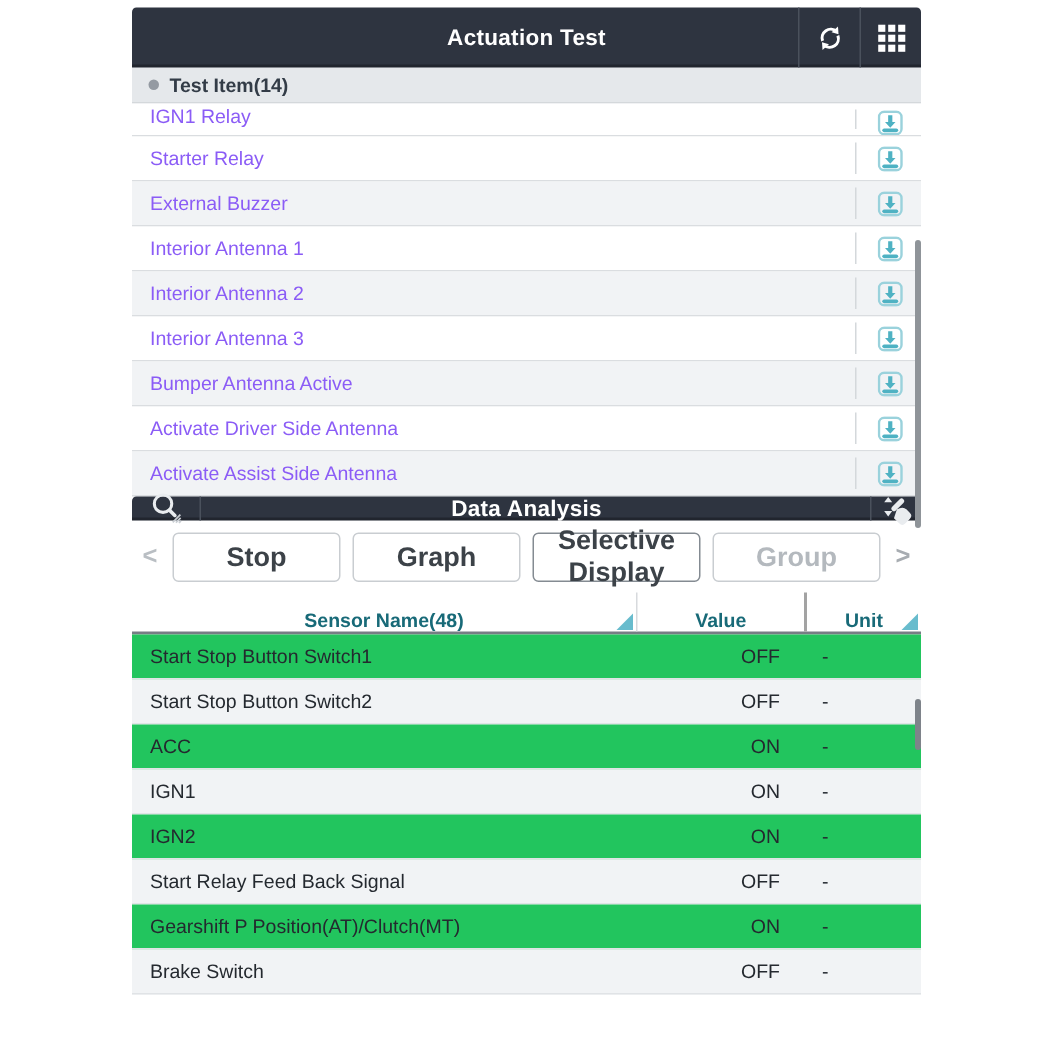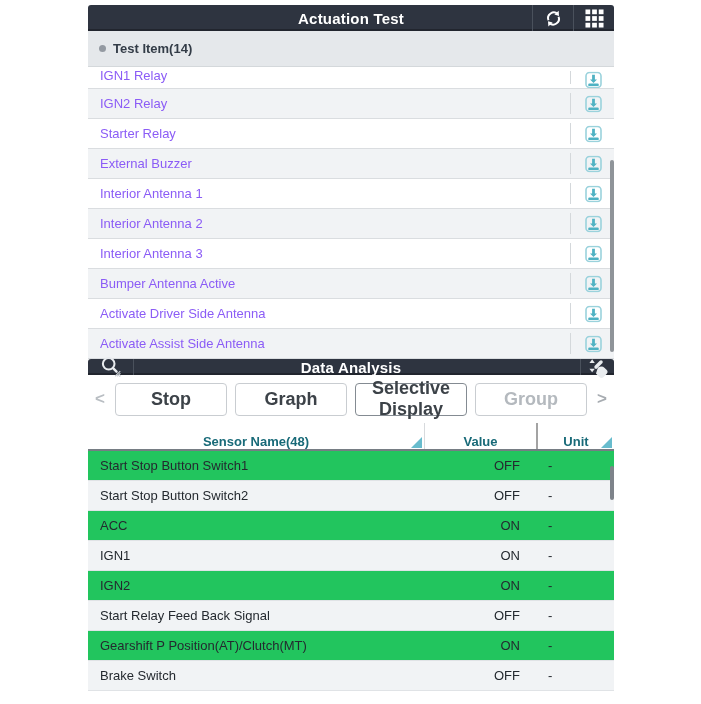--- a/index.html
+++ b/index.html
@@ -3,37 +3,37 @@
 <meta charset="utf-8">
 <style>
   * { box-sizing: border-box; margin: 0; padding: 0; }
   html,body { width:701px; height:704px; background:#ffffff; overflow:hidden;
     font-family:"Liberation Sans", sans-serif; }
   .app { position:absolute; left:88px; top:5px; width:526px; height:699px; background:#fff; }
 
   
   .darkbar { background:#2e3440; color:#fff; position:relative; display:flex;
     border-radius:3px 3px 0 0; box-shadow: inset 0 -2px 0 rgba(0,0,0,.28); }
-  .titlebar { height:26px; }
+  .titlebar { height:40px; }
   .bar-title { position:absolute; left:0; right:0; top:0; bottom:0; display:flex;
     align-items:center; justify-content:center; font-weight:bold; font-size:15px;
     letter-spacing:.2px; pointer-events:none; }
   .tb-right { margin-left:auto; display:flex; z-index:1; }
   .tb-iconbox { width:41px; display:flex; align-items:center; justify-content:center;
     border-left:1px solid #4a515c; cursor:pointer; }
 
   
   .da-bar { height:16px; }
   .da-left { width:46px; display:flex; align-items:center; justify-content:center;
     border-right:1px solid #4a515c; z-index:1; cursor:pointer; }
   .da-right { width:34px; margin-left:auto; display:flex; align-items:center;
     justify-content:center; border-left:1px solid #4a515c; z-index:1; cursor:pointer; }
 
   
-  .section-header { height:36px; background:#e5e8eb; display:flex; align-items:center;
+  .section-header { height:24px; background:#e5e8eb; display:flex; align-items:center;
     padding-left:11px; gap:7px; font-weight:bold; font-size:13px; color:#333c47;
     border-bottom:1px solid #d4d8db; }
   .bullet { width:7px; height:7px; border-radius:50%; background:#949aa2; flex:none; }
 
   .list { position:relative; }
   .list-row { height:30px; background:#fff; border-bottom:1px solid #dadde0;
     display:flex; align-items:center; position:relative; cursor:pointer; }
   .list-row.alt { background:#f1f3f5; }
   .list-row .row-label { padding-left:12px; font-size:13px; color:#8b5cf6; }
   .list-row.clipped { height:22px; overflow:hidden; }
@@ -128,31 +128,20 @@
       <span class="row-vdiv"></span>
       <span class="row-action">
         <svg width="17" height="17" viewBox="0 0 17 17">
             <rect x="1" y="1" width="15" height="15" rx="3.5" fill="none" stroke="#9ad2dc" stroke-width="1.6"></rect>
             <rect x="3.2" y="12.1" width="10.6" height="2.5" rx="1.2" fill="#4fb2c3"></rect>
             <path d="M8.5 11.6 L5 7.9 H7.1 V3.3 H9.9 V7.9 H12 Z" fill="#4fb2c3"></path>
           </svg>
       </span>
     </div>
 
-    <div class="list-row alt">
-      <span class="row-label">IGN2 Relay</span>
-      <span class="row-vdiv"></span>
-      <span class="row-action">
-        <svg width="17" height="17" viewBox="0 0 17 17">
-            <rect x="1" y="1" width="15" height="15" rx="3.5" fill="none" stroke="#9ad2dc" stroke-width="1.6"></rect>
-            <rect x="3.2" y="12.1" width="10.6" height="2.5" rx="1.2" fill="#4fb2c3"></rect>
-            <path d="M8.5 11.6 L5 7.9 H7.1 V3.3 H9.9 V7.9 H12 Z" fill="#4fb2c3"></path>
-          </svg>
-      </span>
-    </div>
 
     <div class="list-row">
       <span class="row-label">Starter Relay</span>
       <span class="row-vdiv"></span>
       <span class="row-action">
         <svg width="17" height="17" viewBox="0 0 17 17">
             <rect x="1" y="1" width="15" height="15" rx="3.5" fill="none" stroke="#9ad2dc" stroke-width="1.6"></rect>
             <rect x="3.2" y="12.1" width="10.6" height="2.5" rx="1.2" fill="#4fb2c3"></rect>
             <path d="M8.5 11.6 L5 7.9 H7.1 V3.3 H9.9 V7.9 H12 Z" fill="#4fb2c3"></path>
           </svg>

